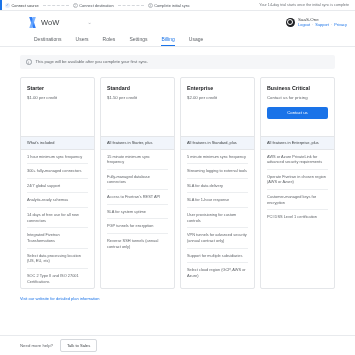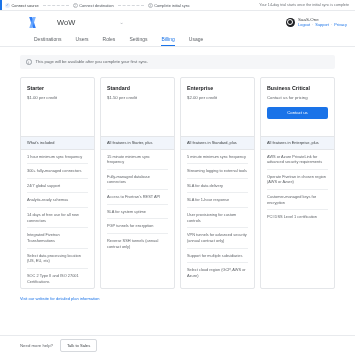--- a/index.html
+++ b/index.html
@@ -45,21 +45,21 @@
     margin-left: auto; font-size: 3.7px; color: #6b7075;
     white-space: nowrap; padding-right: 2px;
   }
 
   
   .header {
     height: 22px; background: #ffffff;
     display: flex; align-items: center;
     padding: 0 8px 0 28px;
   }
-  .brand { display: flex; align-items: center; gap: 20px; }
+  .brand { display: flex; align-items: center; gap: 4px; }
   .brand-logo {
     width: 9px; height: 11px; position: relative; flex: 0 0 auto;
   }
   .brand-logo svg { display: block; }
   .brand-name { font-size: 7.5px; color: #3c4043; letter-spacing: .1px; }
   .brand-caret {
     margin-left: 24px; color: #9aa0a6; font-size: 5px; line-height: 1;
   }
   .account { margin-left: auto; display: flex; align-items: center; gap: 3.5px; }
   .avatar {

